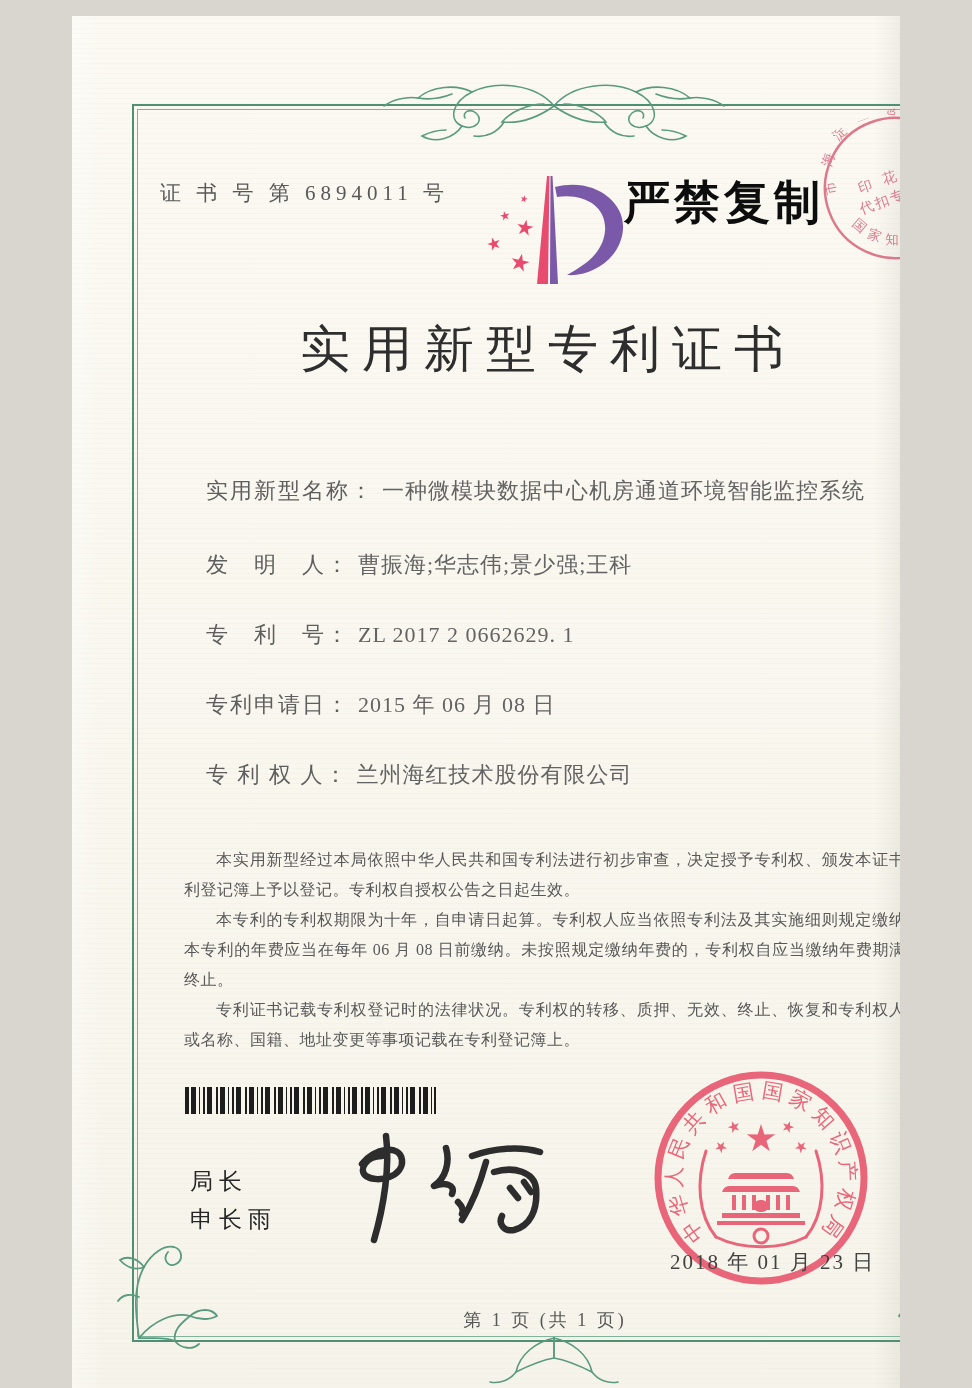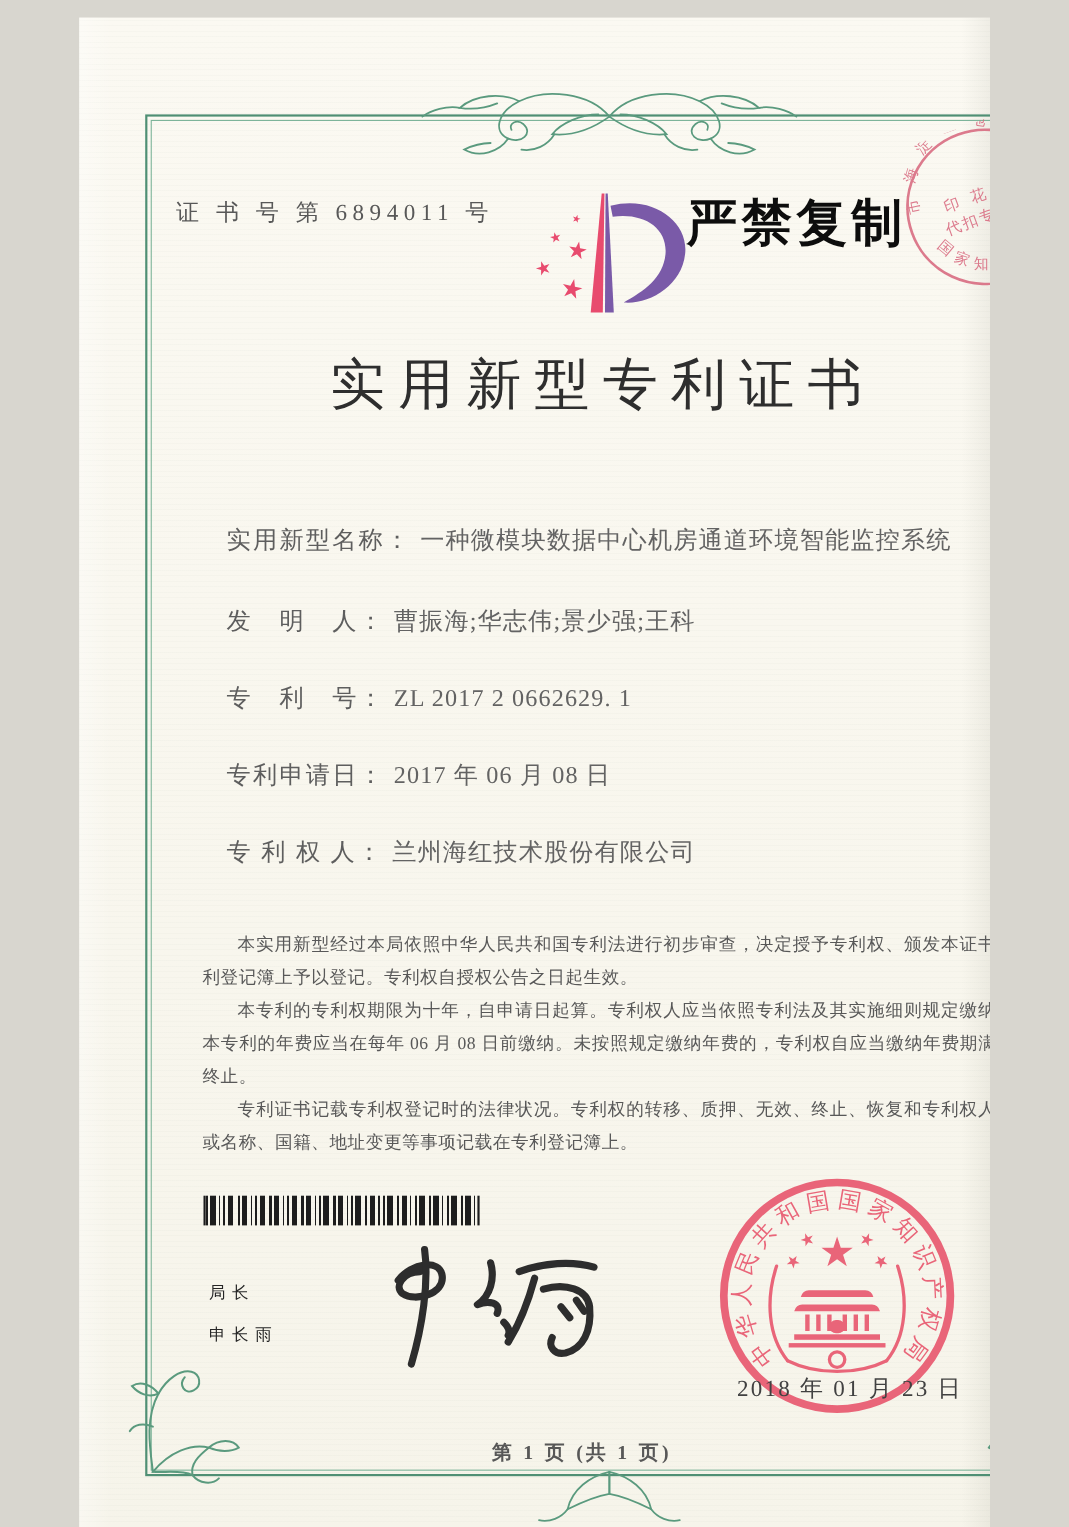--- a/index.html
+++ b/index.html
@@ -57,33 +57,33 @@
       #1d1d1d 0 2px, rgba(0,0,0,0) 2px 4px,
       #1d1d1d 4px 9px, rgba(0,0,0,0) 9px 12px,
       #1d1d1d 12px 13px, rgba(0,0,0,0) 13px 16px,
       #1d1d1d 16px 18px, rgba(0,0,0,0) 18px 20px,
       #1d1d1d 20px 25px, rgba(0,0,0,0) 25px 29px);
     border-left:2px solid #1d1d1d;border-right:2px solid #1d1d1d;
   }
   .signoff{
     position:absolute;left:118px;
     font-family:Liberation Mono, monospace;
-    font-size:15px;color:#262626;letter-spacing:6px;text-align:right;
+    font-size:23px;color:#262626;letter-spacing:6px;text-align:right;
   }
   .signoff.role{top:1150px;}
   .signoff.name{top:1188px;}
   .signature{position:absolute;left:262px;top:1110px;z-index:5;}
   .seal{position:absolute;left:578px;top:1051px;z-index:3;opacity:.9;}
   .seal-date{
     position:absolute;left:598px;top:1232px;z-index:4;
     font-size:21px;color:#414141;letter-spacing:2px;
   }
   .footer{
-    position:absolute;left:332px;top:1292px;width:250px;text-align:center;
-    font-size:18px;color:#575757;letter-spacing:3px;font-weight:bold;
+    position:absolute;left:348px;top:1292px;width:250px;text-align:center;
+    font-size:18px;color:#575757;letter-spacing:3px;
   }
   
   .orn{position:absolute;z-index:2;}
   .orn.top-center{left:272px;top:50px;}
   .orn.bottom-right{left:818px;top:1203px;}
   .orn.bottom-left{left:44px;top:1203px;transform:scaleX(-1);}
   .orn.bottom-center{left:402px;top:1318px;}
   svg{display:block;}
 </style>
 </head>
@@ -150,21 +150,21 @@
   <div class="field" style="top:434px">
     <span class="flabel">实用新型名称：</span><span class="fvalue">一种微模块数据中心机房通道环境智能监控系统</span>
   </div>
   <div class="field" style="top:508px">
     <span class="flabel">发　明　人：</span><span class="fvalue">曹振海;华志伟;景少强;王科</span>
   </div>
   <div class="field" style="top:578px">
     <span class="flabel">专　利　号：</span><span class="fvalue">ZL 2017 2 0662629. 1</span>
   </div>
   <div class="field" style="top:648px">
-    <span class="flabel">专利申请日：</span><span class="fvalue">2017 年 06 月 08 日</span>
+    <span class="flabel">专利申请日：</span><span class="fvalue">2015 年 06 月 08 日</span>
   </div>
   <div class="field" style="top:718px">
     <span class="flabel">专 利 权 人：</span><span class="fvalue">兰州海红技术股份有限公司</span>
   </div>
 
   <div class="paras">
     <p>本实用新型经过本局依照中华人民共和国专利法进行初步审查，决定授予专利权、颁发本证书并在专利登记簿上予以登记。专利权自授权公告之日起生效。</p>
     <p>本专利的专利权期限为十年，自申请日起算。专利权人应当依照专利法及其实施细则规定缴纳年费。本专利的年费应当在每年 06 月 08 日前缴纳。未按照规定缴纳年费的，专利权自应当缴纳年费期满之日起终止。</p>
     <p>专利证书记载专利权登记时的法律状况。专利权的转移、质押、无效、终止、恢复和专利权人的姓名或名称、国籍、地址变更等事项记载在专利登记簿上。</p>
   </div>

